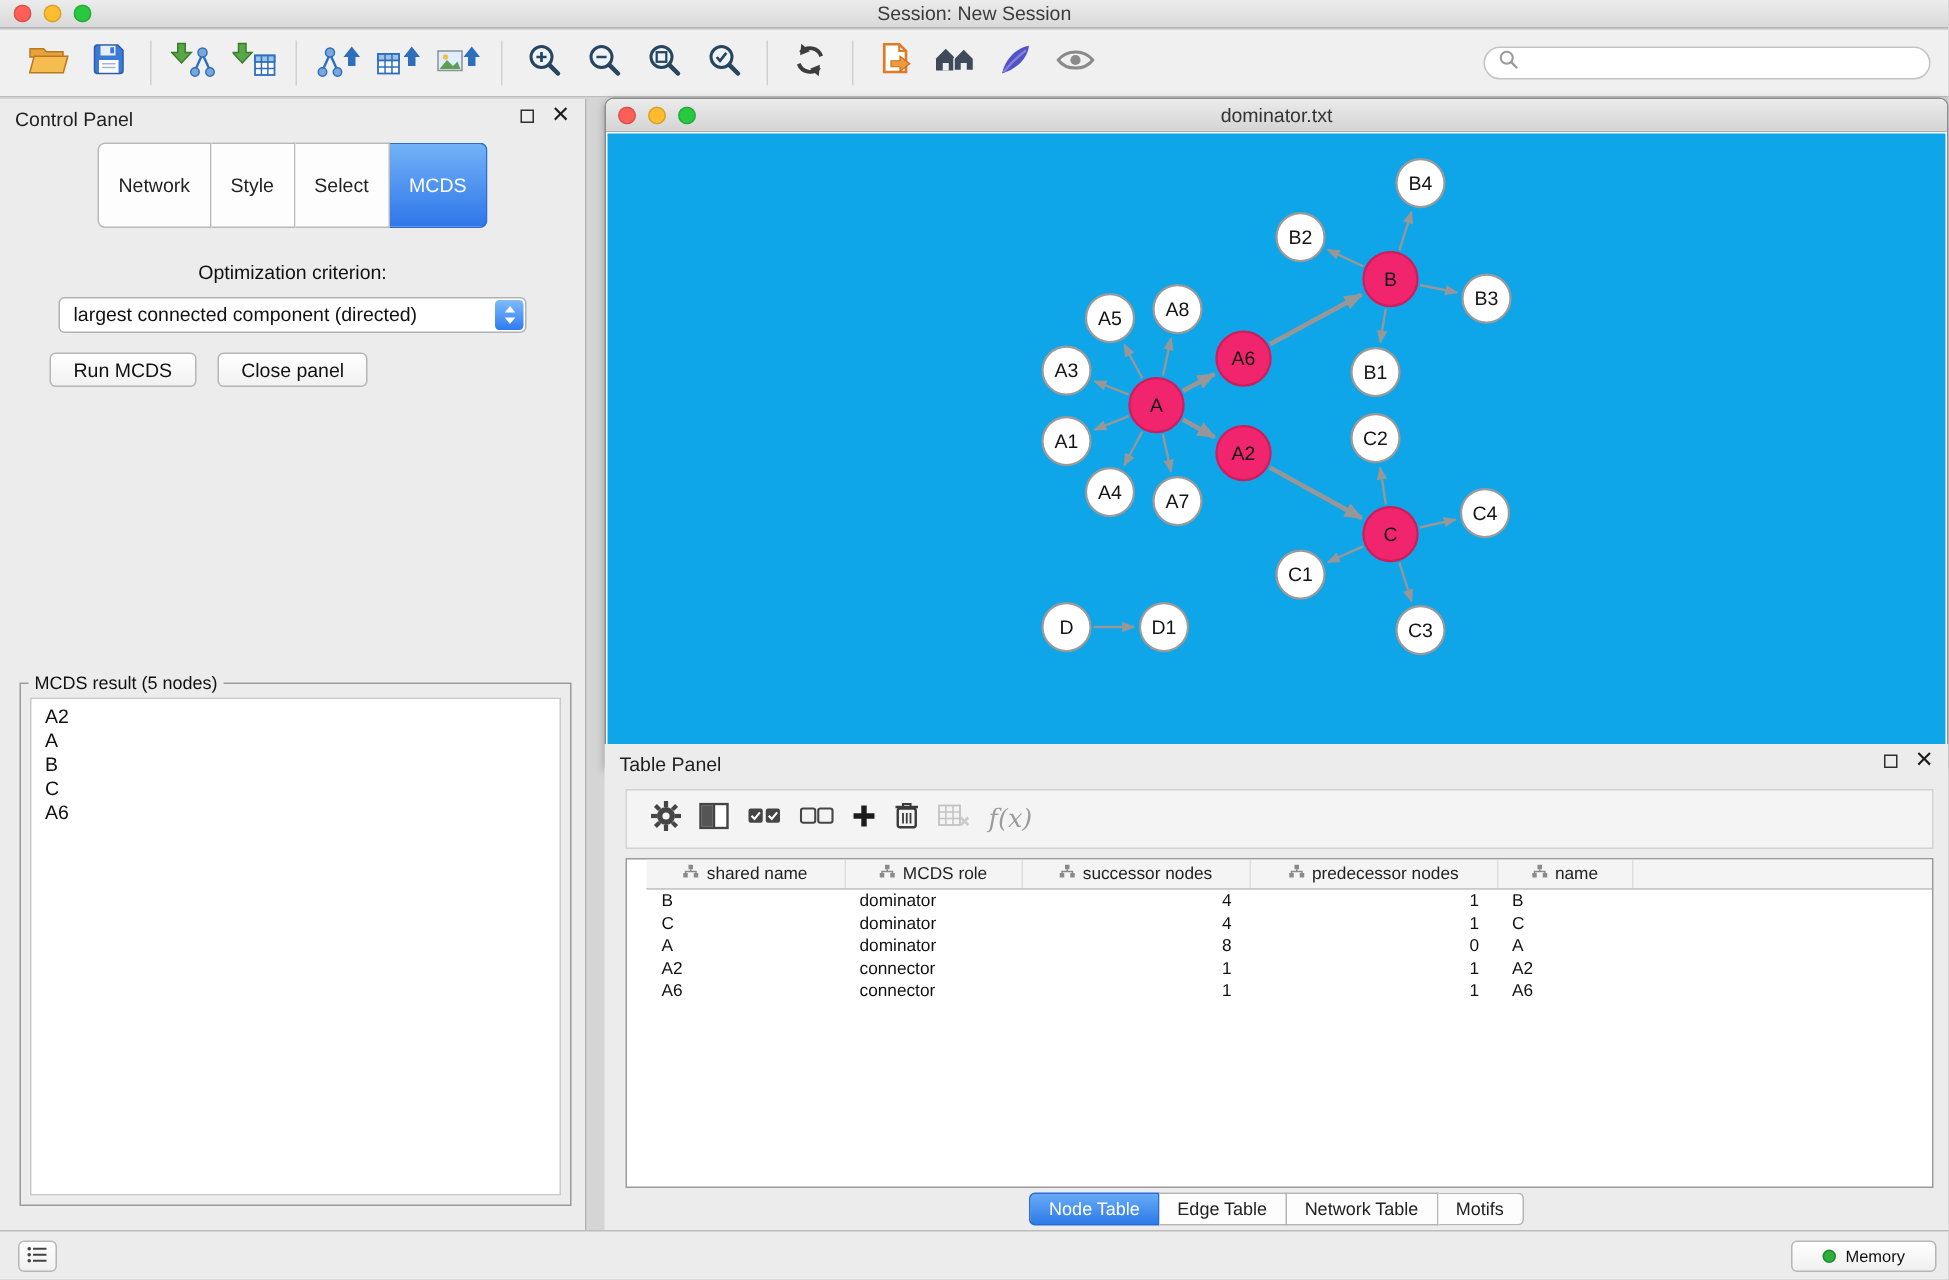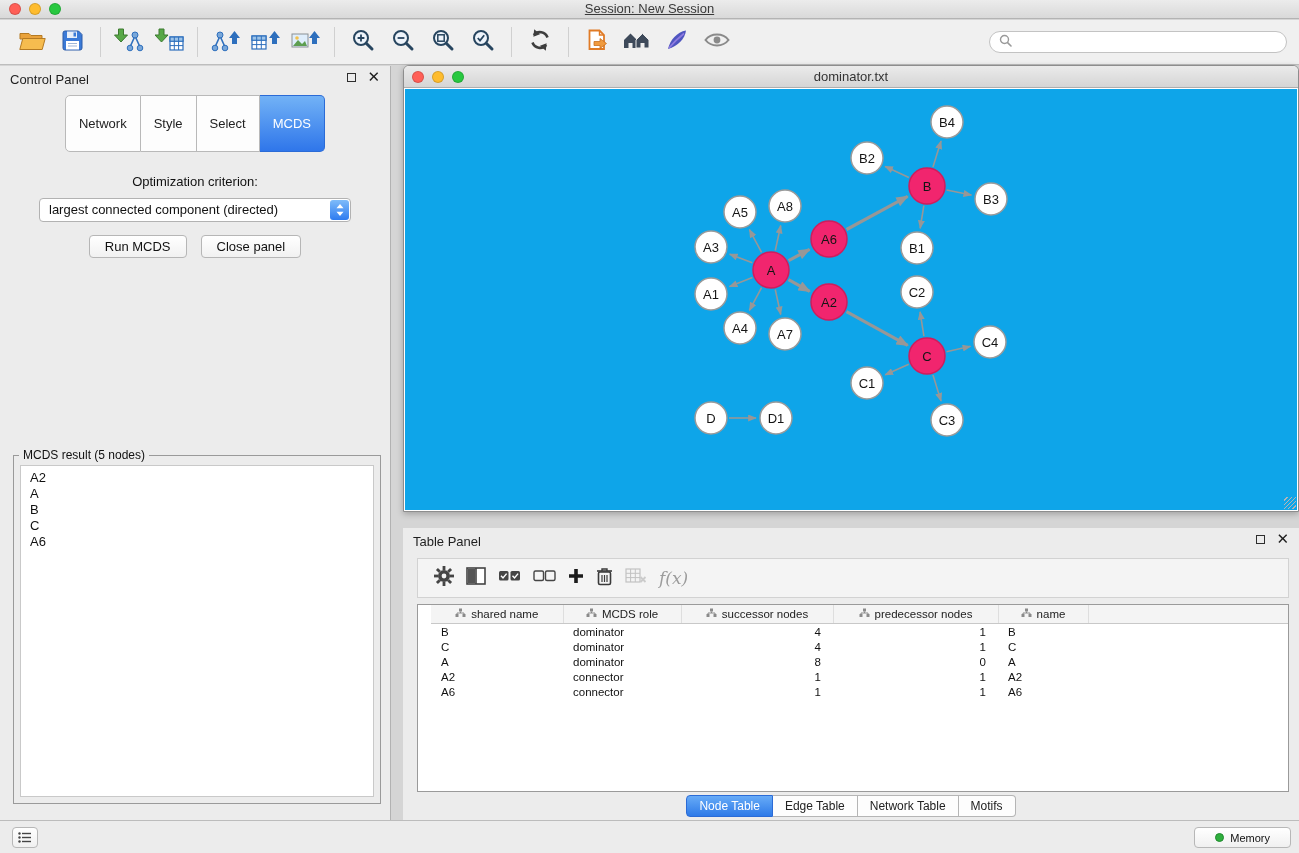--- a/index.html
+++ b/index.html
@@ -5,21 +5,21 @@
   * { box-sizing: border-box; margin: 0; padding: 0; }
   html, body { width: 1299px; height: 853px; }
   body { font-family: "Liberation Sans", "DejaVu Sans", sans-serif; background: #d5d5d5; position: relative; overflow: hidden; color: #222; }
 
   
   .titlebar { position: absolute; top: 0; left: 0; right: 0; height: 19px;
     background: linear-gradient(#ececec, #d9d9d9); border-bottom: 1px solid #b3b3b3; }
   .traffic { position: absolute; left: 9px; top: 3px; display: flex; gap: 8px; }
   .light { width: 12px; height: 12px; border-radius: 50%; border: 1px solid rgba(0,0,0,.15); }
   .light.red { background: #ff5f57; } .light.yellow { background: #febc2e; } .light.green { background: #28c840; }
-  .titlebar .title { text-align: center; font-size: 13px; line-height: 18px; color: #3a3a3a; text-decoration: underline; }
+  .titlebar .title { text-align: center; font-size: 13px; line-height: 18px; color: #3a3a3a; }
 
   
   .toolbar { position: absolute; top: 20px; left: 0; right: 0; height: 45px; background: #f0f0f0;
     border-bottom: 1px solid #bdbdbd; display: flex; align-items: center; padding: 0 12px; }
   .tbtn { width: 40px; height: 38px; display: flex; align-items: center; justify-content: center; border-radius: 4px; }
   .tsep { width: 1px; height: 30px; background: #d0d0d0; margin: 0 8px; }
   .searchbox { margin-left: auto; width: 298px; height: 22px; background: #fff; border: 1px solid #c3c3c3;
     border-radius: 11px; display: flex; align-items: center; padding: 0 9px; gap: 5px; }
   .searchbox input { border: none; outline: none; flex: 1; font-size: 12px; background: transparent; }
 
@@ -34,42 +34,42 @@
   .cp-tabs { display: flex; justify-content: center; margin-top: 3px; }
   .cp-tab { font-size: 13px; padding: 20px 13px; background: #fdfdfd; border: 1px solid #b9b9b9; border-left: none; color: #222; cursor: default; }
   .cp-tab:first-child { border-left: 1px solid #b9b9b9; border-radius: 5px 0 0 5px; }
   .cp-tab:last-child { border-radius: 0 5px 5px 0; }
   .cp-tab.active { background: linear-gradient(#72b2f6, #2f76ea); color: #fff; border-color: #2b6bd6; }
   .opt-label { text-align: center; font-size: 13px; margin-top: 22px; color: #111; }
   .dropdown { margin: 9px auto 0; width: 312px; height: 24px; background: #fff; border: 1px solid #b2b2b2;
     border-radius: 4px; position: relative; font-size: 13px; line-height: 22px; padding-left: 9px; color: #111; }
   .dd-stepper { position: absolute; right: 1px; top: 1px; bottom: 1px; width: 19px;
     background: linear-gradient(#7fbcfa, #2e7bf0); border-radius: 3px; display: flex; align-items: center; justify-content: center; }
-  .cp-buttons { display: flex; justify-content: center; gap: 14px; margin-top: 13px; }
+  .cp-buttons { display: flex; gap: 14px; margin-top: 13px; margin-left: 33px; }
   .btn { font-size: 13px; padding: 3px 15px; background: linear-gradient(#ffffff, #f1f1f1);
     border: 1px solid #b6b6b6; border-radius: 4px; color: #111; }
   .result-fieldset { position: absolute; left: 13px; right: 9px; top: 389px; bottom: 16px; border: 1px solid #9a9a9a; }
   .result-legend { position: absolute; top: -8px; left: 5px; background: #ececec; padding: 0 4px; font-size: 12px; color: #111; }
   .result-box { position: absolute; top: 9px; left: 6px; right: 6px; bottom: 6px; background: #fff;
     border: 1px solid #c9c9c9; padding: 4px 9px; font-size: 13px; overflow: auto; }
   .result-item { line-height: 16px; color: #111; }
 
   
   .net-window { position: absolute; left: 403px; top: 65px; width: 896px; height: 447px;
     background: #fff; border: 1px solid #8d8d8d; border-radius: 6px 6px 0 0; box-shadow: 0 2px 6px rgba(0,0,0,.25); }
   .net-titlebar { height: 22px; background: linear-gradient(#ebebeb, #d5d5d5); border-bottom: 1px solid #adadad;
     border-radius: 5px 5px 0 0; position: relative; }
   .net-titlebar .traffic { top: 5px; left: 8px; }
   .net-title { text-align: center; font-size: 13px; line-height: 22px; color: #333; }
   .net-canvas { position: absolute; top: 23px; left: 1px; right: 1px; bottom: 1px; background: #0ea5e9; overflow: hidden; text-align: right; }
   .resize-grip { position: absolute; right: 1px; bottom: 1px; width: 12px; height: 12px;
     background: repeating-linear-gradient(135deg, transparent 0 2px, #b5b5b5 2px 3px); }
 
   
-  .table-panel { position: absolute; left: 403px; top: 528px; width: 896px; bottom: 33px; background: #ececec; }
+  .table-panel { position: absolute; left: 403px; top: 496px; width: 896px; bottom: 33px; background: #ececec; }
   .tp-header { height: 26px; position: relative; }
   .tp-toolbar { position: absolute; left: 14px; right: 10px; top: 30px; height: 40px; background: #f4f4f4;
     border: 1px solid #d2d2d2; display: flex; align-items: center; gap: 12px; padding: 0 16px; }
   .fx { font-family: "DejaVu Serif", serif; font-style: italic; color: #9c9c9c; font-size: 17px; }
   .tp-table-wrap { position: absolute; left: 14px; right: 10px; top: 76px; bottom: 28px; background: #fff;
     border: 1px solid #9a9a9a; overflow: hidden; }
   table { border-collapse: collapse; width: 100%; font-size: 11.5px; table-layout: fixed; margin-left: 13px; }
   thead th { background: #f4f4f4; border-right: 1px solid #dedede; border-bottom: 1px solid #c8c8c8;
     font-weight: normal; padding: 3px 4px; color: #222; }
   thead th .hwrap { display: flex; align-items: center; justify-content: center; gap: 5px; }

